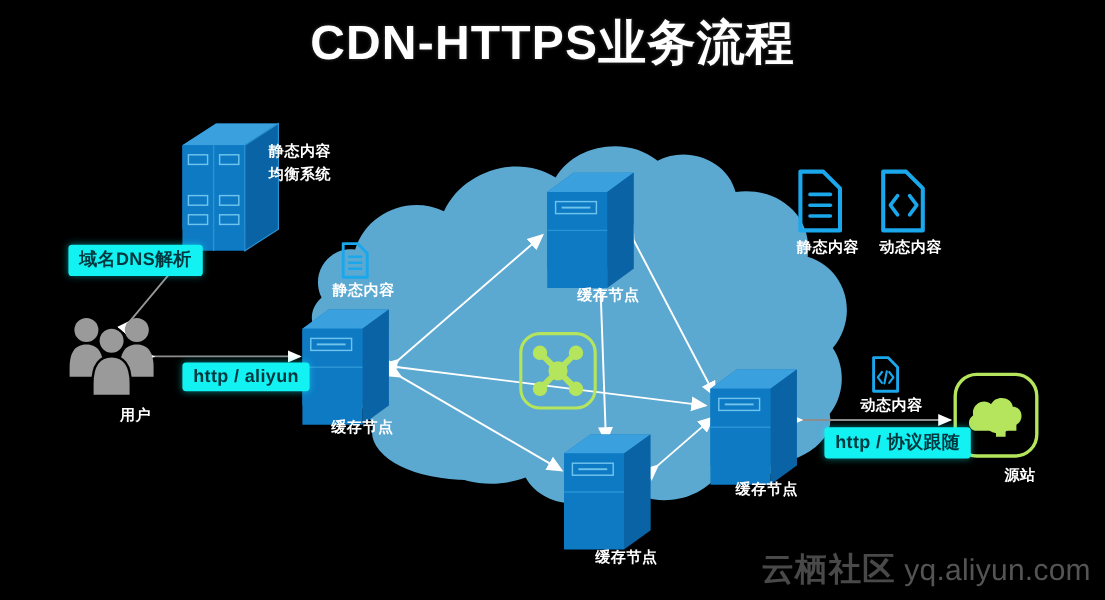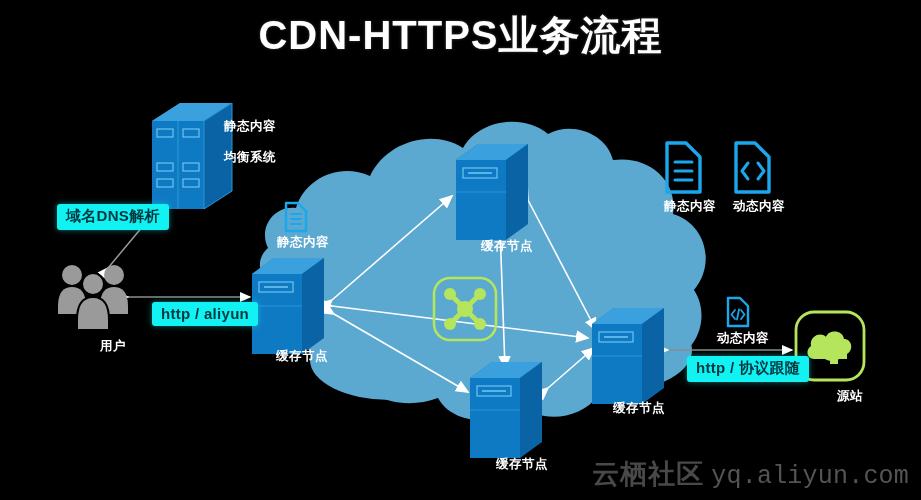--- a/index.html
+++ b/index.html
@@ -57,21 +57,20 @@
     box-shadow: 0 0 6px rgba(18,242,242,.45);
   }
 
   
   #watermark {
     right: 12px; bottom: 8px;
     display: flex;
     align-items: baseline;
     gap: 7px;
     opacity: .99;
-    font-family: Liberation Mono, monospace;
   }
   #wm-cn { color:#4a4a4a; font-size:27px; font-weight:bold; letter-spacing:1px; }
   #wm-url { color:#565656; font-size:25px; letter-spacing:.2px; }
 </style>
 </head>
 <body>
 
 <div id="stage">
 
   <div class="abs" id="title">CDN-HTTPS业务流程</div>
@@ -255,21 +254,21 @@
       <path d="M3,3 L22,3 L36,17 L36,52 L3,52 Z" fill="none" stroke="#1AA7EC" stroke-width="3.4" stroke-linejoin="round"></path>
       <g stroke="#1AA7EC" stroke-width="3" fill="none" stroke-linecap="round" stroke-linejoin="round">
         <polyline points="15,23 9,31 15,39"></polyline>
         <polyline points="25,23 31,31 25,39"></polyline>
       </g>
     </g>
   </svg>
 
   <div class="abs" style="left:224px; top:118px;">
     <div class="node-label" style="text-align:left;">静态内容</div>
-    <div class="node-label" style="text-align:center; margin-top:14px;">均衡系统</div>
+    <div class="node-label" style="text-align:center; margin-top:2px;">均衡系统</div>
   </div>
 
   <div class="abs pill" style="left:57px; top:204px;">域名DNS解析</div>
 
   <div class="abs node-label" style="left:60px; top:338px; width:66px;">用户</div>
 
   <div class="abs pill" style="left:152px; top:302px;">http / aliyun</div>
 
   <div class="abs node-label" style="left:265px; top:234px; width:64px;">静态内容</div>
 

